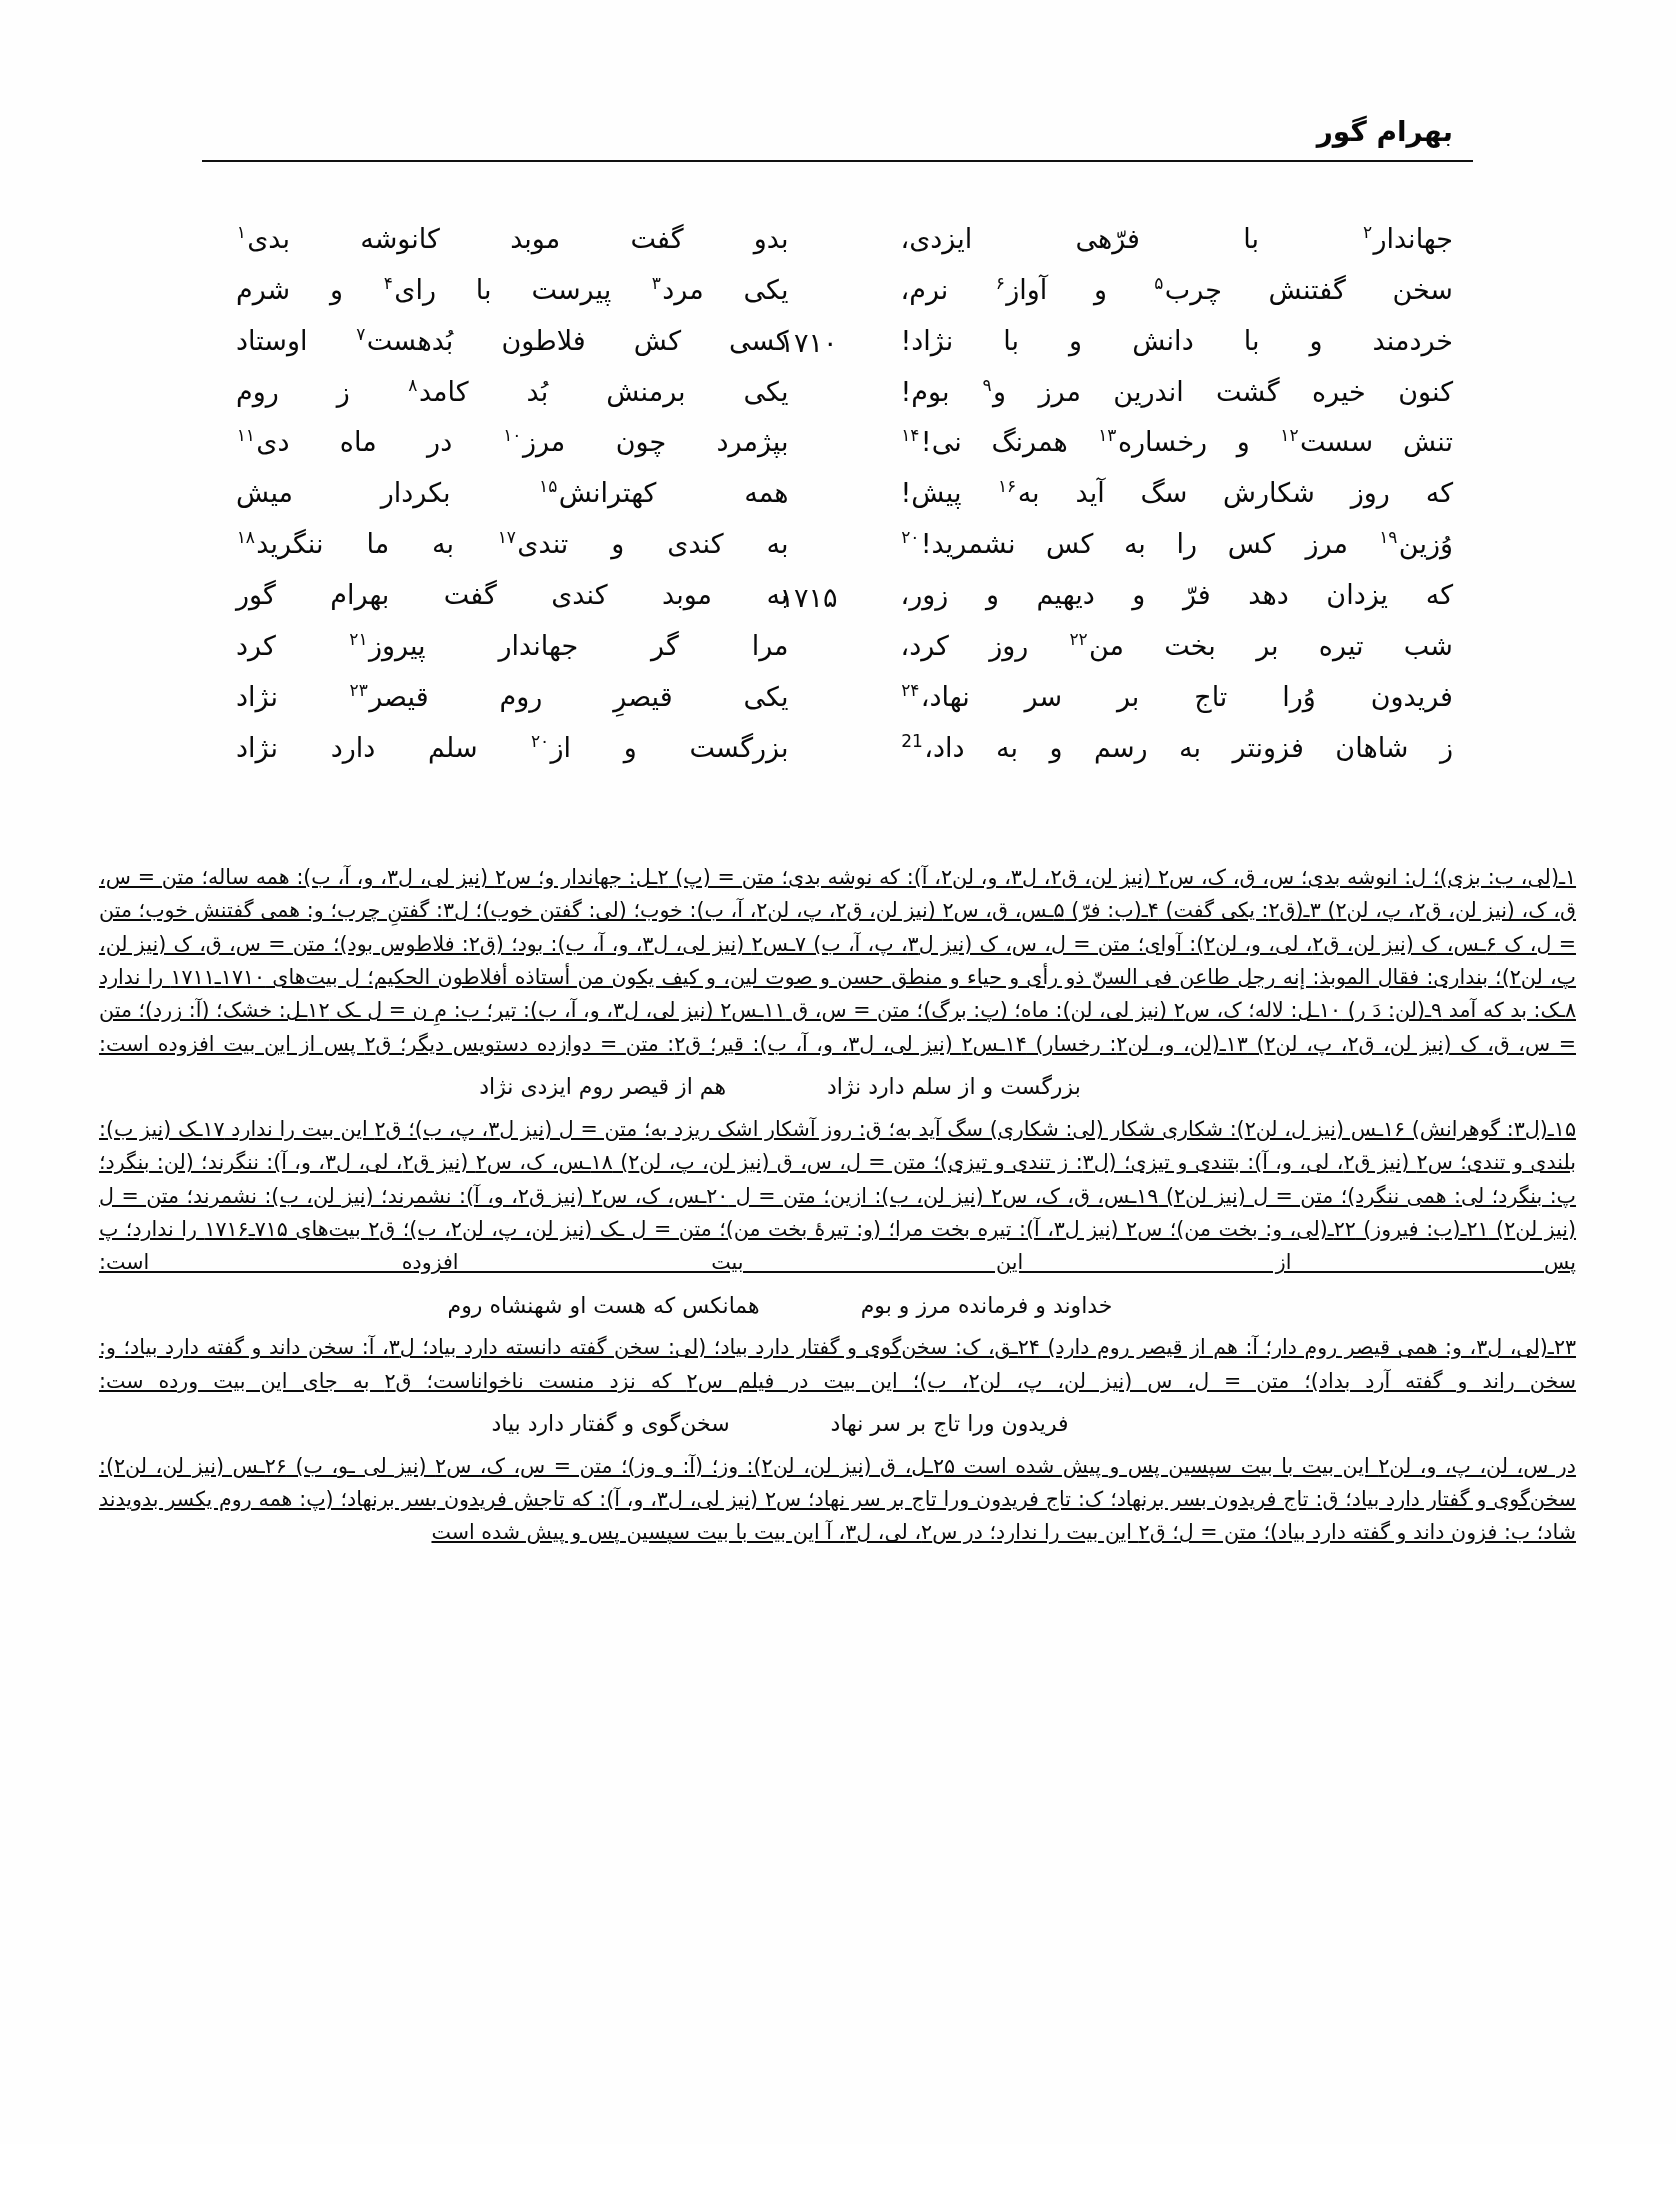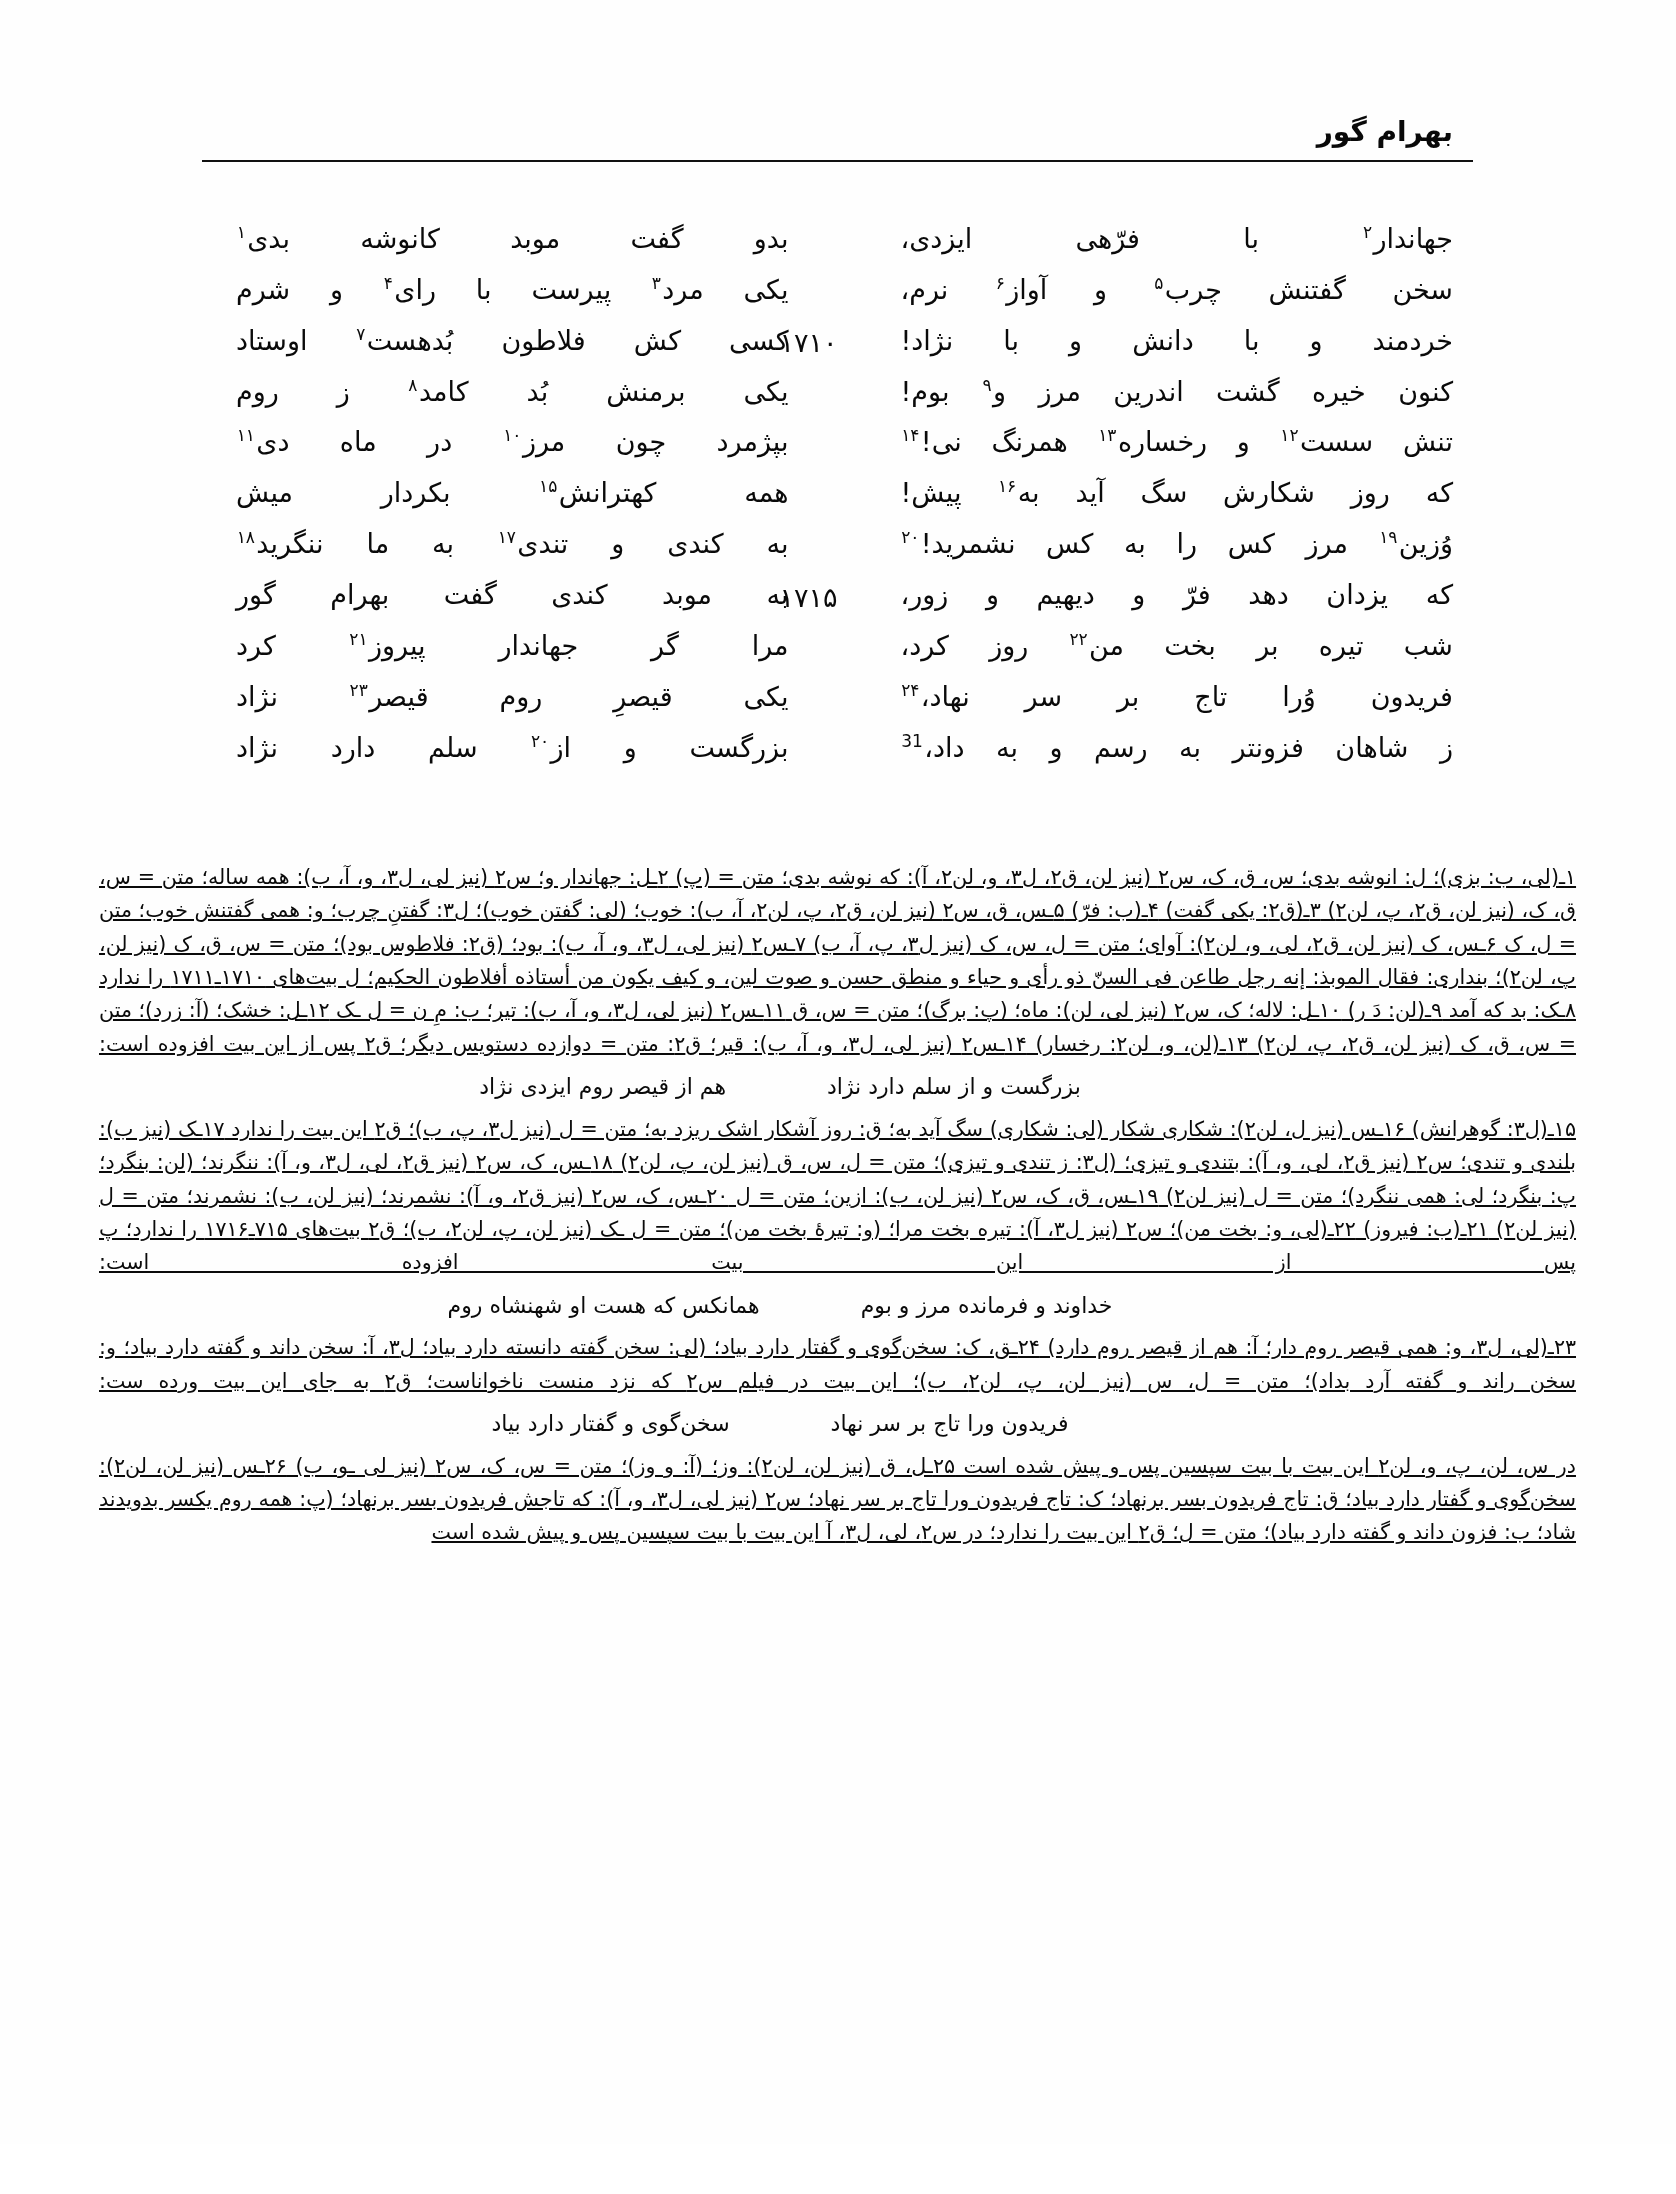--- a/index.html
+++ b/index.html
@@ -382,21 +382,21 @@
       <div class="couplet">
         <div class="hemistich left">
           <div class="hemistich-inner">
             <span class="word">ز</span>
             <span class="word">شاهان</span>
             <span class="word">فزونتر</span>
             <span class="word">به</span>
             <span class="word">رسم</span>
             <span class="word">و</span>
             <span class="word">به</span>
-            <span class="word">داد،<sup class="fn">31</sup></span>
+            <span class="word">داد،<sup class="fn">21</sup></span>
           </div>
         </div>
         <div class="hemistich right">
           <div class="hemistich-inner">
             <span class="word">بزرگست</span>
             <span class="word">و</span>
             <span class="word">از<sup class="fn">۲۰</sup></span>
             <span class="word">سلم</span>
             <span class="word">دارد</span>
             <span class="word">نژاد</span>

